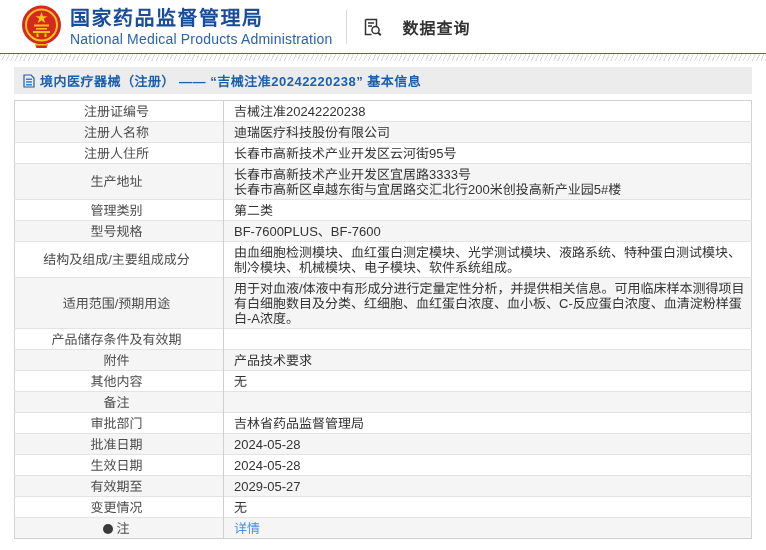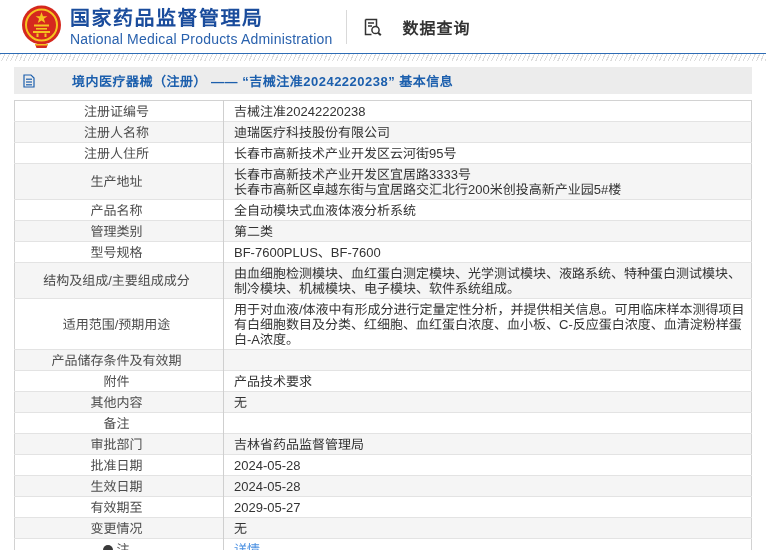--- a/index.html
+++ b/index.html
@@ -21,21 +21,21 @@
   .nav-item { display:flex; flex-direction:column; align-items:center; cursor:pointer; }
   .nav-item .nav-label { font-size:12px; color:#333; margin-top:4px; letter-spacing:1px; }
   .header-rule { height:0; border-bottom:1px solid #2e6cb5; }
   .hatch-band { height:7px;
     background:repeating-linear-gradient(115deg,#dcdcdc 0 1px,#ffffff 1px 4px); }
 
   
   .main-wrap { margin:6px 14px 0 14px; }
   .breadcrumb-bar { height:27px; background:#ececec; display:flex; align-items:center;
     padding:0 9px; gap:5px; }
-  .breadcrumb-text { font-size:13px; font-weight:bold; color:#1c5fad; letter-spacing:.5px;margin-left:32px; }
+  .breadcrumb-text { font-size:13px; font-weight:bold; color:#1c5fad; letter-spacing:.5px; }
 
   .info-table { width:100%; border-collapse:collapse; margin-top:6px;
     border:1px solid #d2d2d2; font-size:13px; }
   .info-table tr:nth-child(even) { background:#f5f5f5; }
   .info-table tr + tr th, .info-table tr + tr td { border-top:1px solid #e3e3e3; }
   .info-table th { width:209px; font-weight:normal; color:#4d4d4d;
     padding:2.5px 9px 2.5px 4px; border-right:1px solid #cfcfcf; line-height:15px;
     vertical-align:middle; }
   .info-table td { text-align:left; color:#333; padding:2.5px 6px 2.5px 10px;
     line-height:15px; vertical-align:middle; white-space:pre-line; }
@@ -110,24 +110,20 @@
         <tr>
           <th>注册人住所</th>
           <td>长春市高新技术产业开发区云河街95号</td>
         </tr>
         <tr>
           <th>生产地址</th>
           <td>长春市高新技术产业开发区宜居路3333号
 长春市高新区卓越东街与宜居路交汇北行200米创投高新产业园5#楼</td>
         </tr>
         <tr>
-          <th>产品名称</th>
-          <td>全自动模块式血液体液分析系统</td>
-        </tr>
-        <tr>
           <th>管理类别</th>
           <td>第二类</td>
         </tr>
         <tr>
           <th>型号规格</th>
           <td>BF-7600PLUS、BF-7600</td>
         </tr>
         <tr>
           <th>结构及组成/主要组成成分</th>
           <td>由血细胞检测模块、血红蛋白测定模块、光学测试模块、液路系统、特种蛋白测试模块、制冷模块、机械模块、电子模块、软件系统组成。</td>

